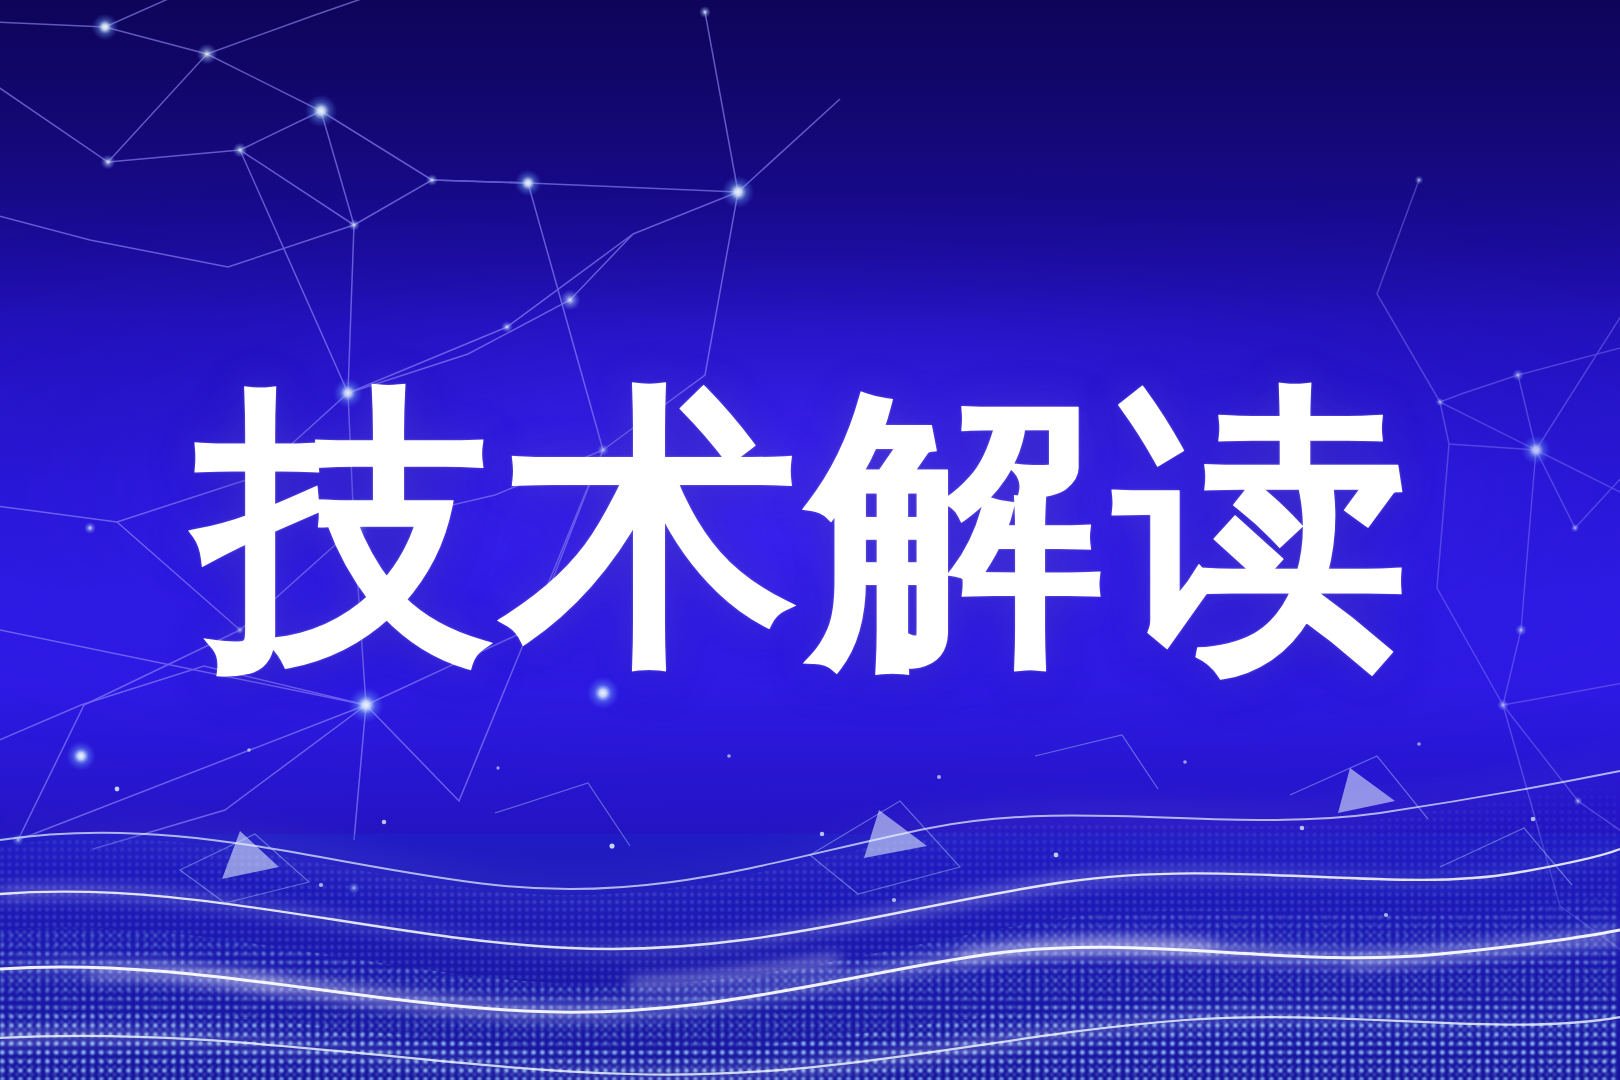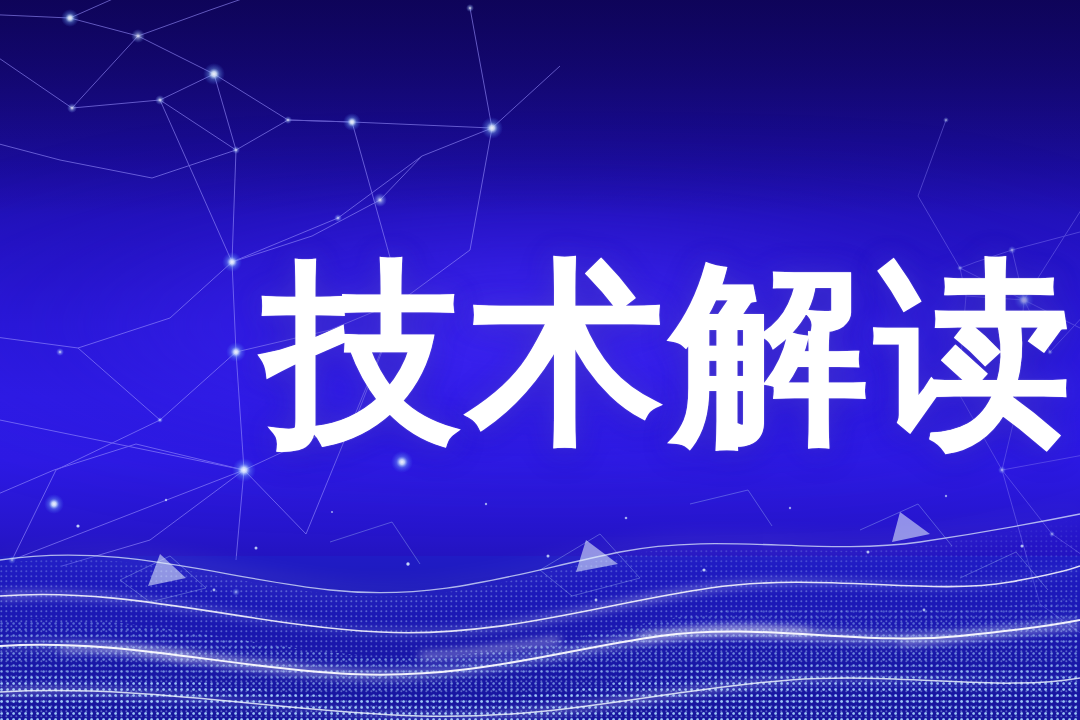--- a/index.html
+++ b/index.html
@@ -60,21 +60,21 @@
   .wave-wrap svg{position:absolute;left:0;bottom:0;width:100%;height:100%;display:block;}
 
   
   .headline{
     position:absolute;
     left:0;right:0;
     top:248px;
     height:210px;
     display:flex;
     align-items:center;
-    justify-content:flex-end;
+    justify-content:center;
   }
   .headline-text{
     font-family:"DejaVu Sans","Liberation Sans",sans-serif;
     font-weight:700;
     font-size:196px;
     line-height:1;
     color:#ffffff;
     letter-spacing:8px;
     white-space:nowrap;
     text-shadow:

